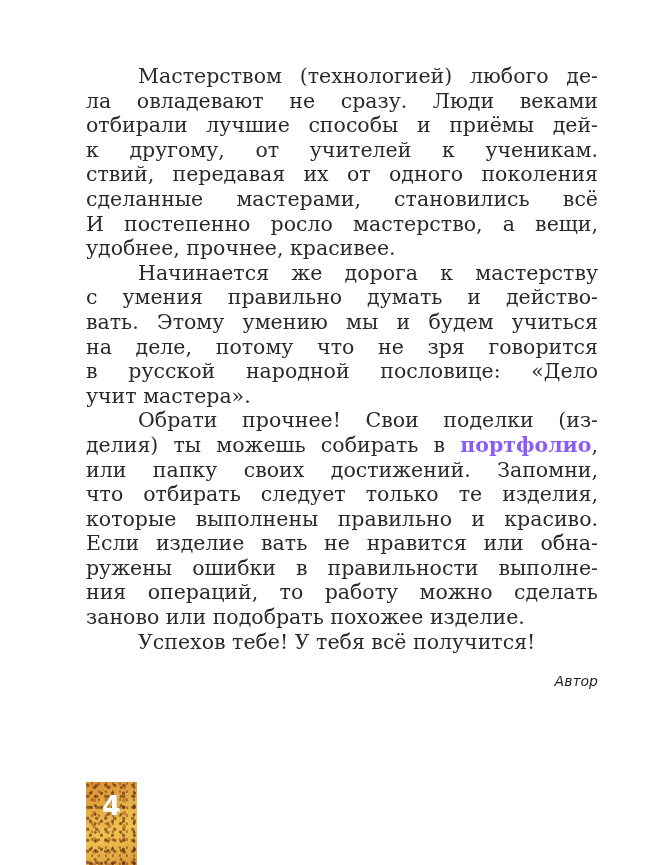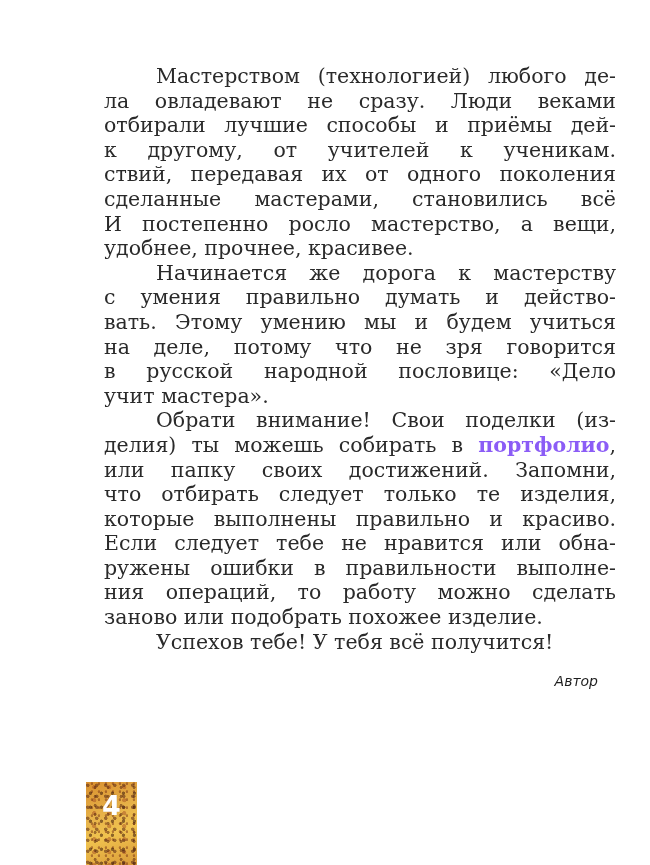--- a/index.html
+++ b/index.html
@@ -8,21 +8,21 @@
       background: #ffffff;
     }
     body {
       width: 650px;
       height: 865px;
       position: relative;
       overflow: hidden;
     }
     .text-block {
       position: absolute;
-      left: 104px;
+      left: 86px;
       top: 64px;
       width: 512px;
       font-family: "DejaVu Serif", "Liberation Serif", serif;
       font-size: 20.5px;
       line-height: 24.6px;
       color: #2a2a2a;
     }
     .line {
       display: block;
       white-space: nowrap;
@@ -102,26 +102,26 @@
   <div>
     <span class="line indent">Начинается же дорога к мастерству</span>
     <span class="line">с умения правильно думать и действо-</span>
     <span class="line">вать. Этому умению мы и будем учиться</span>
     <span class="line">на деле, потому что не зря говорится</span>
     <span class="line">в русской народной пословице: «Дело</span>
     <span class="line last">учит мастера».</span>
   </div>
 
   <div>
-    <span class="line indent">Обрати внимание! Свои поделки (из-</span>
+    <span class="line indent">Обрати прочнее! Свои поделки (из-</span>
     <span class="line"><span>делия) ты можешь собирать в </span><b>портфолио</b><span>,</span></span>
     <span class="line">или папку своих достижений. Запомни,</span>
     <span class="line">что отбирать следует только те изделия,</span>
     <span class="line">которые выполнены правильно и красиво.</span>
-    <span class="line">Если следует тебе не нравится или обна-</span>
+    <span class="line">Если изделие вать не нравится или обна-</span>
     <span class="line">ружены ошибки в правильности выполне-</span>
     <span class="line">ния операций, то работу можно сделать</span>
     <span class="line last">заново или подобрать похожее изделие.</span>
   </div>
 
   <div>
     <span class="line indent-last">Успехов тебе! У тебя всё получится!</span>
   </div>
 </div>
 

